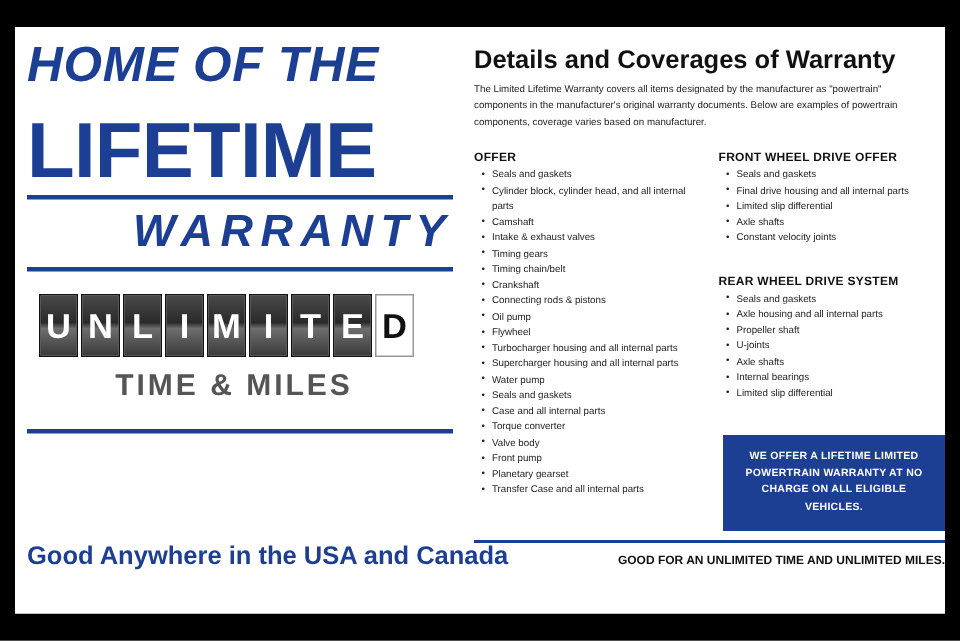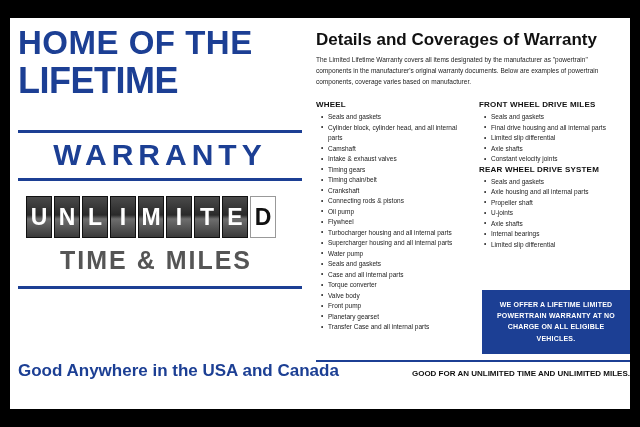--- a/index.html
+++ b/index.html
@@ -47,36 +47,38 @@
     width: 284px;
     color: #1c3f94;
     font-weight: bold;
     letter-spacing: 1px;
     line-height: 1;
   }
   .line-home {
     font-size: 33px;
     letter-spacing: 0.5px;
     white-space: nowrap;
+    font-style: italic;
   }
   .line-lifetime {
-    font-size: 36px;
+    font-size: 52px;
     letter-spacing: -0.5px;
-    margin-top: 4px;
+    margin-top: 16px;
     white-space: nowrap;
   }
   .warr-wrap {
     position: absolute;
     left: 8px;
     top: 112px;
     width: 284px;
     border-top: 3px solid #1c3f94;
     border-bottom: 3px solid #1c3f94;
     padding: 5px 0 6px 0;
-    text-align: center;
+    text-align: right;
+    font-style: italic;
   }
   .line-warranty {
     font-size: 30px;
     font-weight: bold;
     color: #1c3f94;
     letter-spacing: 5px;
     white-space: nowrap;
   }
 
   
@@ -104,21 +106,21 @@
     background: #ffffff;
     color: #111;
     border: 1px solid #999;
   }
   .time-miles {
     position: absolute;
     left: 16px;
     top: 228px;
     width: 260px;
     text-align: center;
-    font-size: 25px;
+    font-size: 20px;
     font-weight: bold;
     color: #555555;
     letter-spacing: 2px;
   }
   .rule {
     position: absolute;
     left: 8px;
     top: 268px;
     width: 284px;
     height: 3px;
@@ -172,21 +174,21 @@
   .col {
     width: 151px;
   }
   .sec-head {
     font-size: 8px;
     font-weight: bold;
     color: #111;
     margin-bottom: 3px;
     letter-spacing: 0.2px;
   }
-  .sec-head.spaced { margin-top: 0; }
+  .sec-head.spaced { margin-top: 18px; }
   ul.items {
     margin: 0 0 0 2px;
     padding: 0 0 0 10px;
     list-style: none;
   }
   ul.items li {
     font-size: 6.5px;
     line-height: 1.62;
     color: #222;
     position: relative;
@@ -268,21 +270,21 @@
       <div class="rule"></div>
       <div class="good-anywhere">Good Anywhere in the USA and Canada</div>
     </div>
 
     <div class="right">
       <div class="details-title">Details and Coverages of Warranty</div>
       <div class="details-body">The Limited Lifetime Warranty covers all items designated by the manufacturer as "powertrain" components in the manufacturer's original warranty documents. Below are examples of powertrain components, coverage varies based on manufacturer.</div>
 
       <div class="cols">
         <div class="col">
-          <div class="sec-head">WHEEL</div>
+          <div class="sec-head">OFFER</div>
           <ul class="items">
             <li>Seals and gaskets</li>
             <li>Cylinder block, cylinder head, and all internal parts</li>
             <li>Camshaft</li>
             <li>Intake &amp; exhaust valves</li>
             <li>Timing gears</li>
             <li>Timing chain/belt</li>
             <li>Crankshaft</li>
             <li>Connecting rods &amp; pistons</li>
             <li>Oil pump</li>
@@ -297,21 +299,21 @@
             <li>Case and all internal parts</li>
             <li>Torque converter</li>
             <li>Valve body</li>
             <li>Front pump</li>
             <li>Planetary gearset</li>
             <li>Transfer Case and all internal parts</li>
           </ul>
         </div>
 
         <div class="col">
-          <div class="sec-head">FRONT WHEEL DRIVE MILES</div>
+          <div class="sec-head">FRONT WHEEL DRIVE OFFER</div>
           <ul class="items">
             <li>Seals and gaskets</li>
             <li>Final drive housing and all internal parts</li>
             <li>Limited slip differential</li>
             <li>Axle shafts</li>
             <li>Constant velocity joints</li>
           </ul>
 
           <div class="sec-head spaced">REAR WHEEL DRIVE SYSTEM</div>
           <ul class="items">

